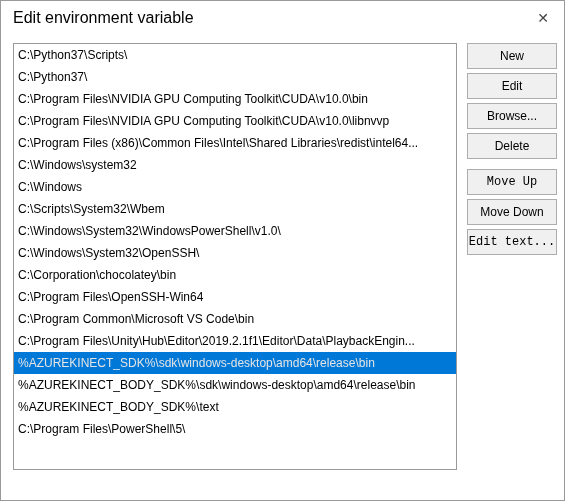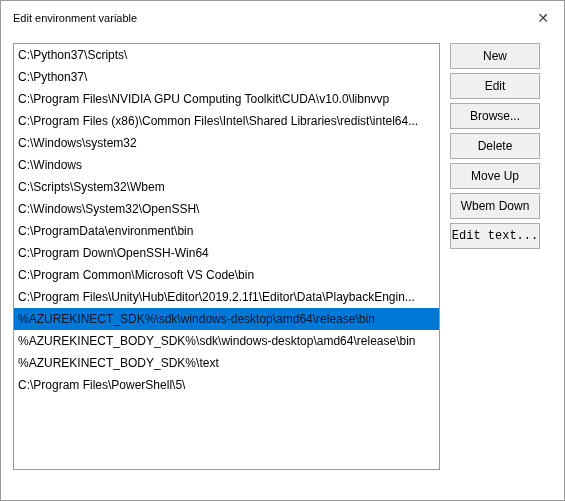--- a/index.html
+++ b/index.html
@@ -33,39 +33,39 @@
     .title-bar {
       background: #ffffff;
       padding: 8px 12px 6px 12px;
       display: flex;
       align-items: center;
       justify-content: space-between;
       border-bottom: none;
     }
 
     .title-text {
-      font-size: 11px;
+      font-size: 16px;
       color: #000;
     }
 
     .close-btn {
       width: 18px;
       height: 18px;
       cursor: pointer;
       display: flex;
       align-items: center;
       justify-content: center;
       font-size: 14px;
       color: #444;
     }
 
     .content {
       display: flex;
       flex: 1;
-      padding: 10px 24px 10px 12px;
+      padding: 10px 7px 10px 12px;
       gap: 10px;
     }
 
     .list-container {
       flex: 1;
       border: 1px solid #999;
       overflow-y: scroll;
       overflow-x: hidden;
       background: #fff;
     }
@@ -75,21 +75,21 @@
       white-space: nowrap;
       overflow: hidden;
       text-overflow: ellipsis;
       cursor: default;
       color: #000;
       line-height: 18px;
     }
 
     .list-item.selected {
       background: #0078d7;
-      color: #0f172a;
+      color: #e5e5e5;
     }
 
     .buttons-column {
       display: flex;
       flex-direction: column;
       gap: 4px;
       width: 90px;
       align-items: center;
     }
 
@@ -100,20 +100,22 @@
       border: 1px solid #adadad;
       cursor: pointer;
       font-size: 12px;
       color: #000;
       display: flex;
       align-items: center;
       justify-content: center;
     }
 
     .btn.spacer-top {
+      margin-top: 6px;
+      font-family: Liberation Mono, monospace;
     }
 
     .btn.spacer-top2 {
       font-family: Liberation Mono, monospace;
     }
 
     .footer {
       display: flex;
       justify-content: flex-end;
       padding: 8px 12px 12px 12px;
@@ -138,43 +140,45 @@
 <div class="dialog">
   <div class="title-bar">
     <span class="title-text">Edit environment variable</span>
     <div class="close-btn">✕</div>
   </div>
 
   <div class="content">
     <div class="list-container">
     <div class="list-item">C:\Python37\Scripts\</div>
         <div class="list-item">C:\Python37\</div>
+        <div class="list-item">C:\Program Files\NVIDIA GPU Computing Toolkit\CUDA\v10.0\bin</div>
         <div class="list-item">C:\Program Files\NVIDIA GPU Computing Toolkit\CUDA\v10.0\libnvvp</div>
         <div class="list-item">C:\Program Files (x86)\Common Files\Intel\Shared Libraries\redist\intel64...</div>
         <div class="list-item">C:\Windows\system32</div>
         <div class="list-item">C:\Windows</div>
         <div class="list-item">C:\Scripts\System32\Wbem</div>
+        <div class="list-item">C:\Windows\System32\WindowsPowerShell\v1.0\</div>
         <div class="list-item">C:\Windows\System32\OpenSSH\</div>
-        <div class="list-item">C:\ProgramData\environment\bin</div>
-        <div class="list-item">C:\Program Down\OpenSSH-Win64</div>
+        <div class="list-item">C:\Corporation\chocolatey\bin</div>
+        <div class="list-item">C:\Program Files\OpenSSH-Win64</div>
         <div class="list-item">C:\Program Common\Microsoft VS Code\bin</div>
         <div class="list-item">C:\Program Files\Unity\Hub\Editor\2019.2.1f1\Editor\Data\PlaybackEngin...</div>
         <div class="list-item selected">%AZUREKINECT_SDK%\sdk\windows-desktop\amd64\release\bin</div>
         <div class="list-item">%AZUREKINECT_BODY_SDK%\sdk\windows-desktop\amd64\release\bin</div>
         <div class="list-item">%AZUREKINECT_BODY_SDK%\text</div>
         <div class="list-item">C:\Program Files\PowerShell\5\</div>
       </div>
 
     <div class="buttons-column">
       <button class="btn">New</button>
       <button class="btn">Edit</button>
       <button class="btn">Browse...</button>
       <button class="btn">Delete</button>
       <button class="btn spacer-top">Move Up</button>
-      <button class="btn">Wbem Down</button>
+      <button class="btn">Move Down</button>
       <button class="btn spacer-top2">Edit text...</button>
     </div>
   </div>
 
   <div class="footer">
     
     
   </div>
 </div>
 

